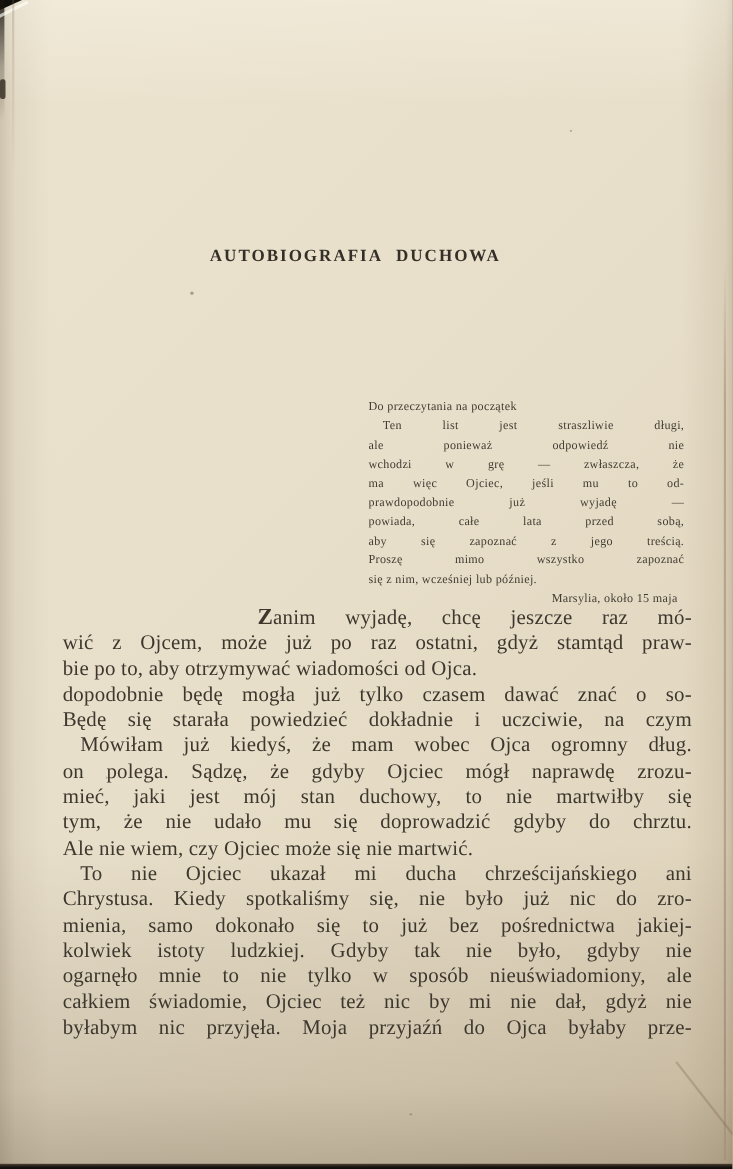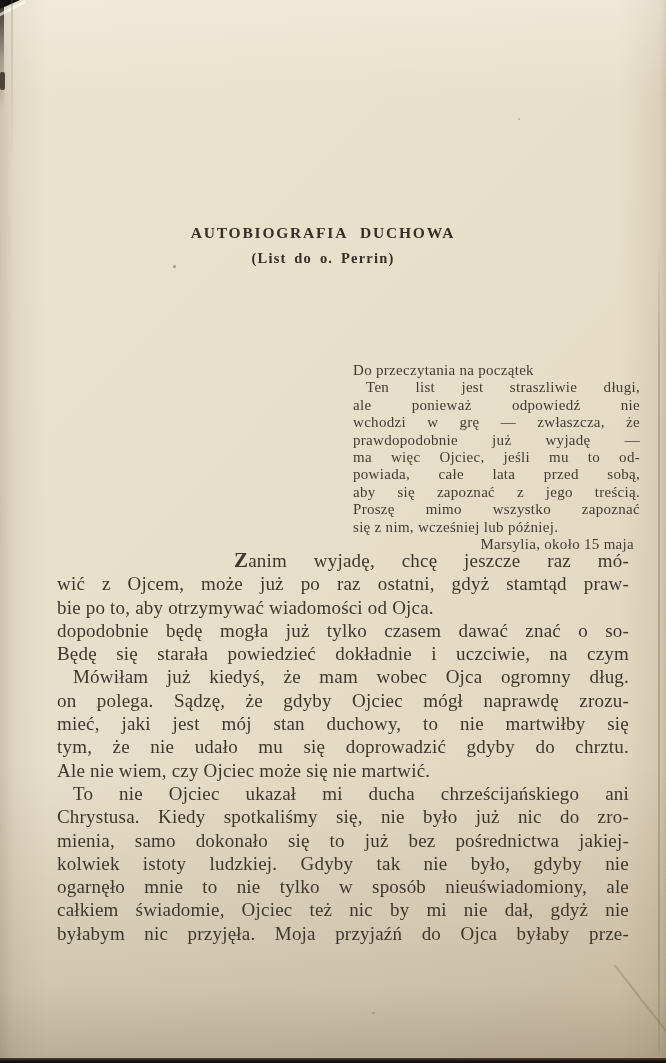--- a/index.html
+++ b/index.html
@@ -27,21 +27,21 @@
   .speck.s2{left:518px;top:118px;width:2px;height:2px;opacity:.4;}
   .speck.s3{left:96px;top:706px;width:2px;height:2px;opacity:.35;}
   .speck.s4{left:372px;top:1012px;width:3px;height:2px;opacity:.4;}
 
   
   .title-block{position:absolute;left:0;top:224px;width:646px;text-align:center;color:#342f27;}
   .main-title{font-weight:bold;font-size:15.5px;line-height:18px;letter-spacing:1.8px;word-spacing:7px;}
   .sub-title{font-weight:bold;font-size:14.5px;line-height:16px;letter-spacing:1.2px;word-spacing:3px;margin-top:8px;}
 
   
-  .note-block{position:absolute;left:353px;top:362px;width:287px;font-size:15px;line-height:17.4px;letter-spacing:.3px;color:#423c33;}
+  .note-block{position:absolute;left:335px;top:362px;width:287px;font-size:11px;line-height:17.4px;letter-spacing:.3px;color:#423c33;}
   .note-block .line{text-align:justify;text-align-last:justify;}
   .note-block .line.natural{text-align:left;text-align-last:left;}
   .note-block .line.indent{padding-left:13px;}
   .note-block .dateline{text-align:right;text-align-last:right;padding-right:6px;}
 
   
   .body-block{position:absolute;left:57px;top:549px;width:572px;font-size:19px;line-height:23.3px;letter-spacing:.2px;color:#3d372e;}
   .body-block .line{text-align:justify;text-align-last:justify;}
   .body-block .line.natural{text-align:left;text-align-last:left;}
   .body-block .line.indent-deep{padding-left:177px;}
@@ -61,30 +61,29 @@
   <div class="edge-line-right"></div>
   <div class="crease-br"></div>
   <div class="bottom-strip"></div>
   <div class="speck s1"></div>
   <div class="speck s2"></div>
   <div class="speck s3"></div>
   <div class="speck s4"></div>
 
   <div class="title-block">
     <div class="main-title">AUTOBIOGRAFIA DUCHOWA</div>
-    <div class="sub-title">(List do o. Perrin)</div>
   </div>
 
   <div class="note-block">
     <div class="line natural">Do przeczytania na początek</div>
     <div class="line indent">Ten list jest straszliwie długi,</div>
     <div class="line">ale ponieważ odpowiedź nie</div>
     <div class="line">wchodzi w grę — zwłaszcza, że</div>
+    <div class="line">ma więc Ojciec, jeśli mu to od-</div>
     <div class="line">prawdopodobnie już wyjadę —</div>
-    <div class="line">ma więc Ojciec, jeśli mu to od-</div>
     <div class="line">powiada, całe lata przed sobą,</div>
     <div class="line">aby się zapoznać z jego treścią.</div>
     <div class="line">Proszę mimo wszystko zapoznać</div>
     <div class="line natural">się z nim, wcześniej lub później.</div>
     <div class="dateline">Marsylia, około 15 maja</div>
   </div>
 
   <div class="body-block">
 
     <div>

